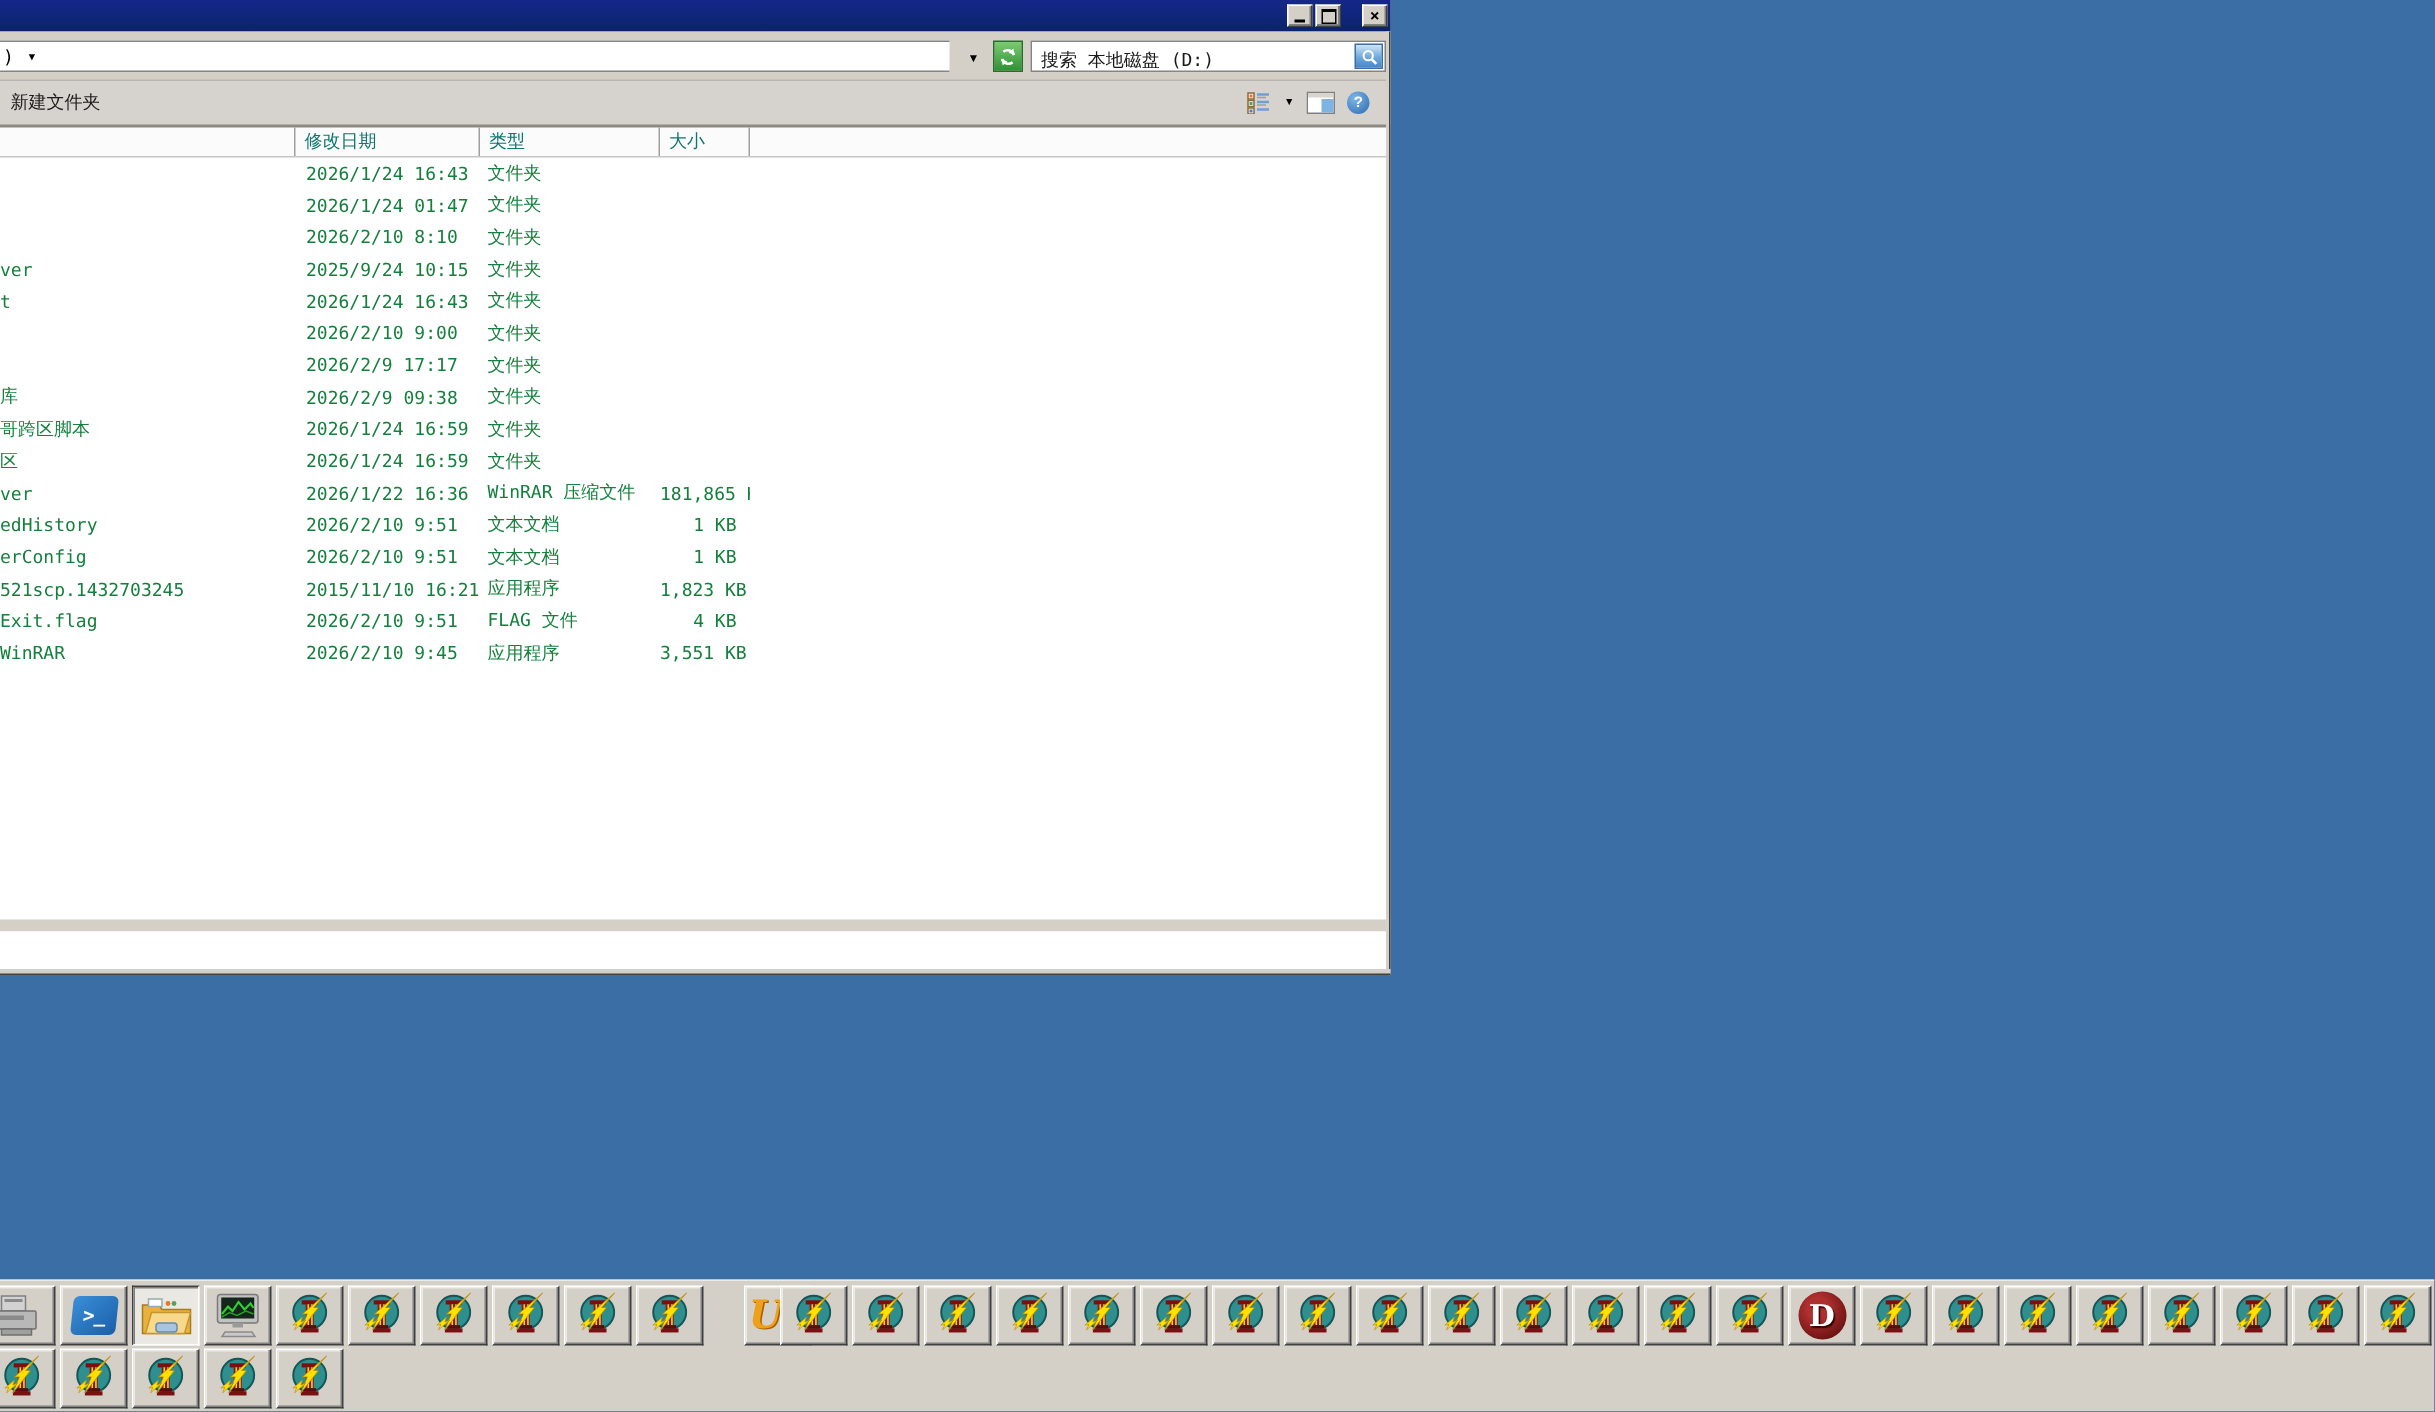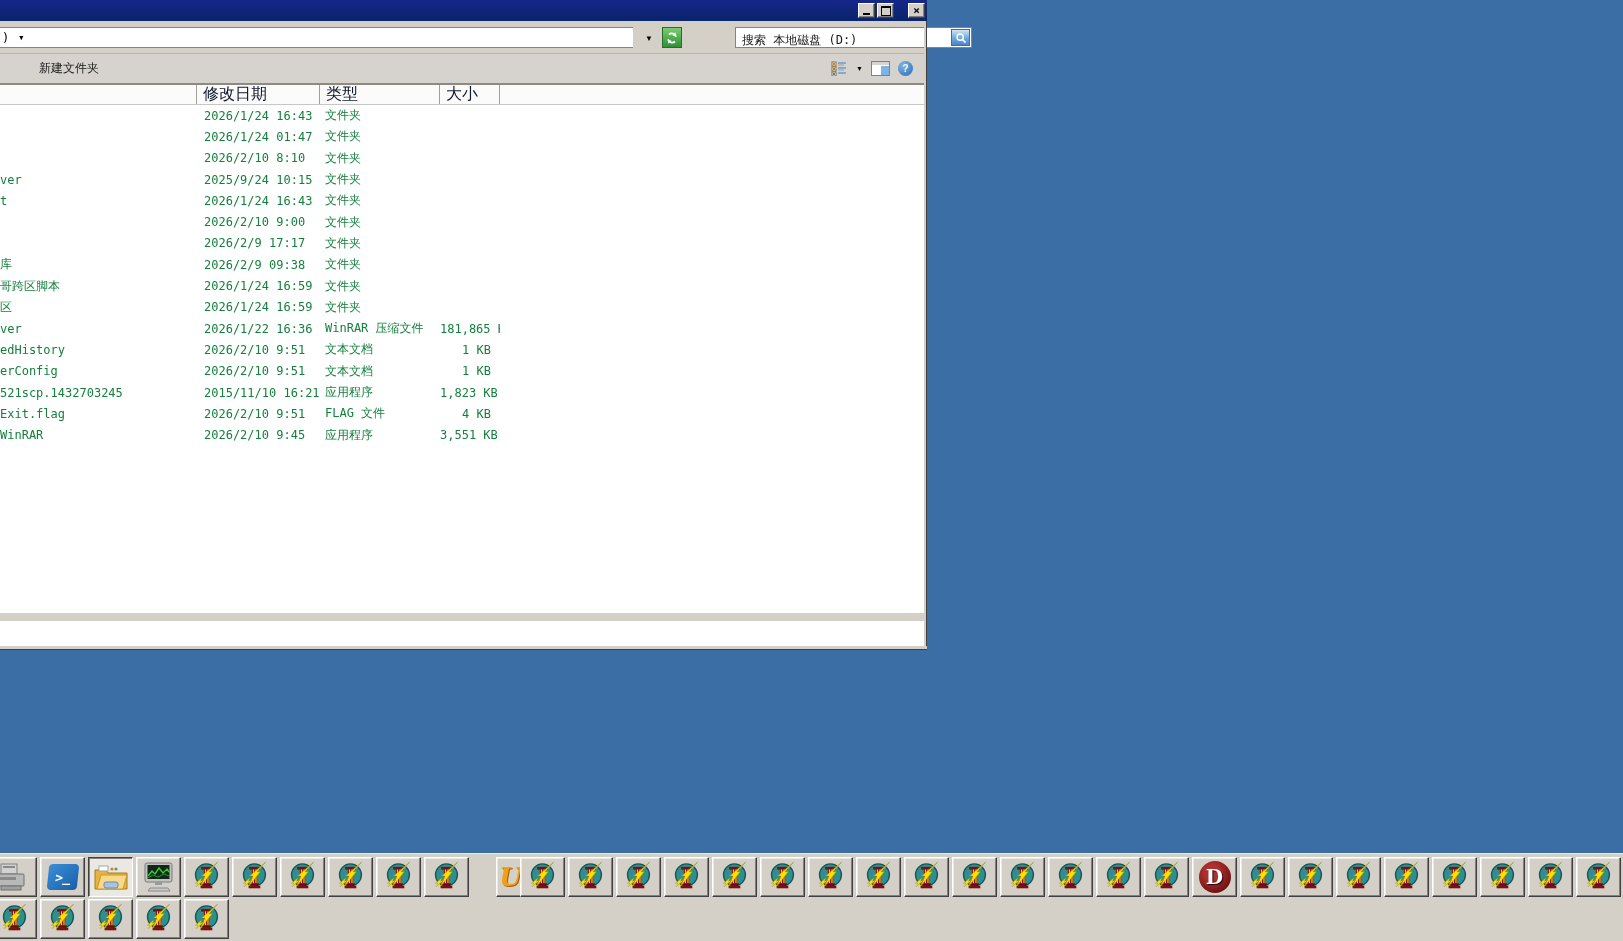--- a/index.html
+++ b/index.html
@@ -28,43 +28,43 @@
     border-top:1px solid #848484;border-bottom:1px solid #848484;box-sizing:border-box;
     font-family:"DejaVu Sans Mono",monospace;font-size:12px;color:#000;
     display:flex;align-items:center;padding-left:2px;}
   .addr-seg-arrow{margin-left:10px;font-size:7px;color:#000;}
   .addr-drop{position:absolute;left:641px;top:10px;width:16px;height:14px;
     display:flex;align-items:center;justify-content:center;font-size:8px;color:#000;}
   .refresh-btn{position:absolute;left:662px;top:6px;width:20px;height:21px;
     background:linear-gradient(#7CCB72,#2F9135);border:1px solid #256F28;box-sizing:border-box;
     display:flex;align-items:center;justify-content:center;}
   .search-box{position:absolute;left:687px;top:6px;width:237px;height:21px;background:#fff;
-    border:1px solid #848484;box-sizing:border-box;margin-left:48px;}
+    border:1px solid #848484;box-sizing:border-box;}
   .search-box input{position:absolute;left:0;top:0;width:212px;height:19px;border:0;outline:none;
     font-family:"DejaVu Sans Mono","DejaVu Sans",monospace;font-size:12px;color:#000;padding:2px 0 0 6px;background:transparent;}
   .search-box input::placeholder{color:#1a1a1a;opacity:1;}
   .search-go{position:absolute;right:1px;top:1px;width:19px;height:17px;
     background:linear-gradient(#cfe6f8,#6FA8DC 55%,#4A86C8);border:1px solid #3A6EA5;box-sizing:border-box;
     display:flex;align-items:center;justify-content:center;}
 
   .toolbar{position:absolute;left:0;top:54px;width:927px;height:30px;background:#D6D3CE;
     border-bottom:1px solid #8e8a82;box-sizing:border-box;
-    display:flex;align-items:center;font-size:12px;color:#1a1a1a;padding-left:32px;}
+    display:flex;align-items:center;font-size:12px;color:#1a1a1a;}
   .tool-newfolder{margin-left:7px;}
   .tool-right{position:absolute;right:14px;top:0;height:29px;display:flex;align-items:center;gap:8px;}
   .views-arrow{font-size:7px;color:#000;}
   .help-icon{width:15px;height:15px;border-radius:50%;
     background:radial-gradient(circle at 35% 30%,#7FB5E8,#2A6AB0);
     color:#fff;font-size:10px;font-weight:bold;display:flex;align-items:center;justify-content:center;}
 
   .content{position:absolute;left:0;top:84px;width:924px;height:562px;background:#fff;}
   .col-headers{position:absolute;left:0;top:0;width:924px;height:21px;background:#fbfbfb;
     border-top:1px solid #8e8a82;border-bottom:1px solid #c6c6c6;box-sizing:border-box;display:flex;}
   .col-hdr{height:100%;box-sizing:border-box;border-right:1px solid #9f9f9f;
-    font-size:16px;color:#0f172a;display:flex;align-items:center;padding-left:6px;
+    font-size:12px;color:#0f766e;display:flex;align-items:center;padding-left:6px;
     font-family:Liberation Mono, monospace;}
   .file-list{position:absolute;left:0;top:21px;width:924px;height:508px;overflow:hidden;}
   .row{display:flex;height:21.3px;align-items:center;
     font-family:"DejaVu Sans Mono","DejaVu Sans",monospace;font-size:12px;color:#15803d;}
   .cell{white-space:nowrap;overflow:hidden;box-sizing:border-box;}
   .cell-name{width:197px;padding-left:0;}
   .cell-date{width:123px;padding-left:7px;}
   .cell-type{width:120px;padding-left:5px;}
   .cell-size{width:60px;text-align:right;padding-right:9px;}
 

